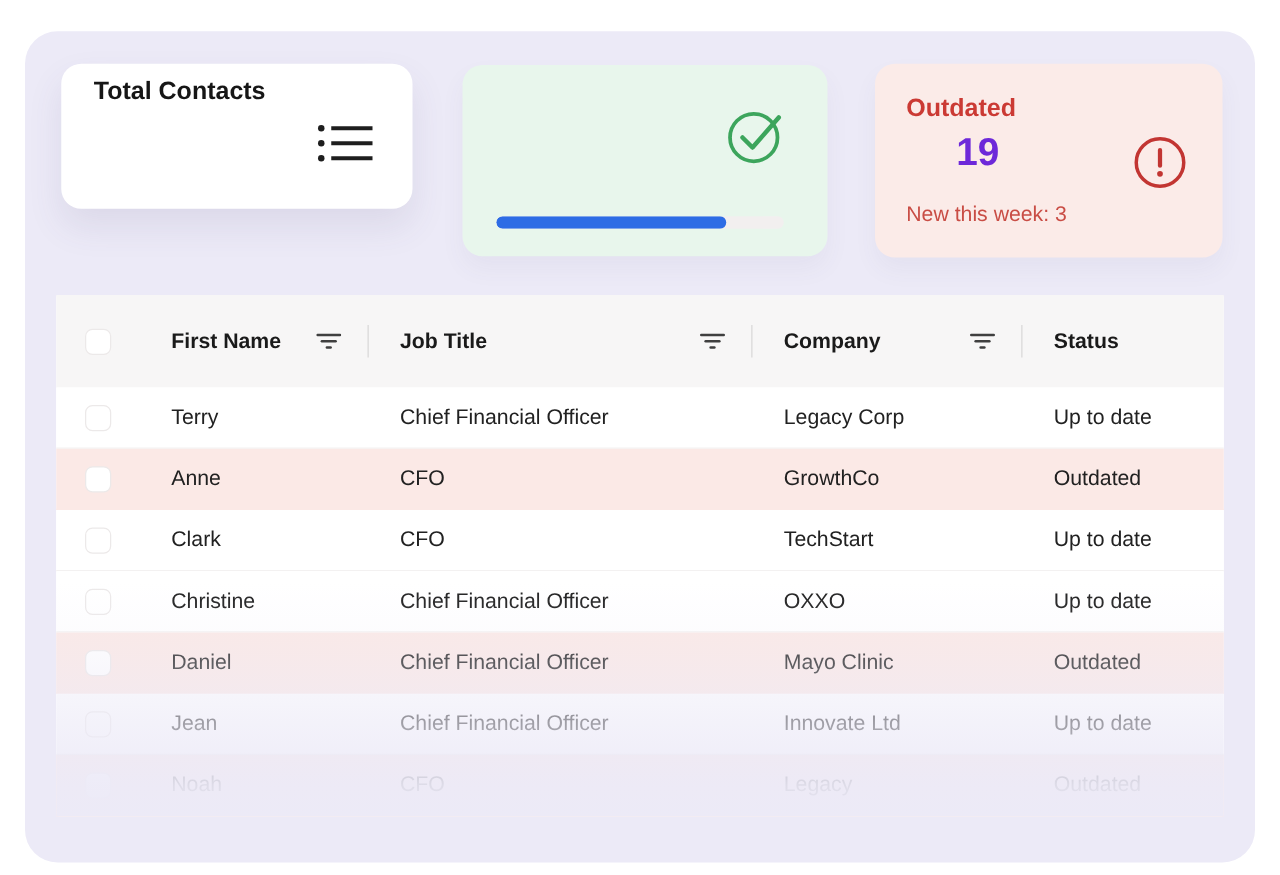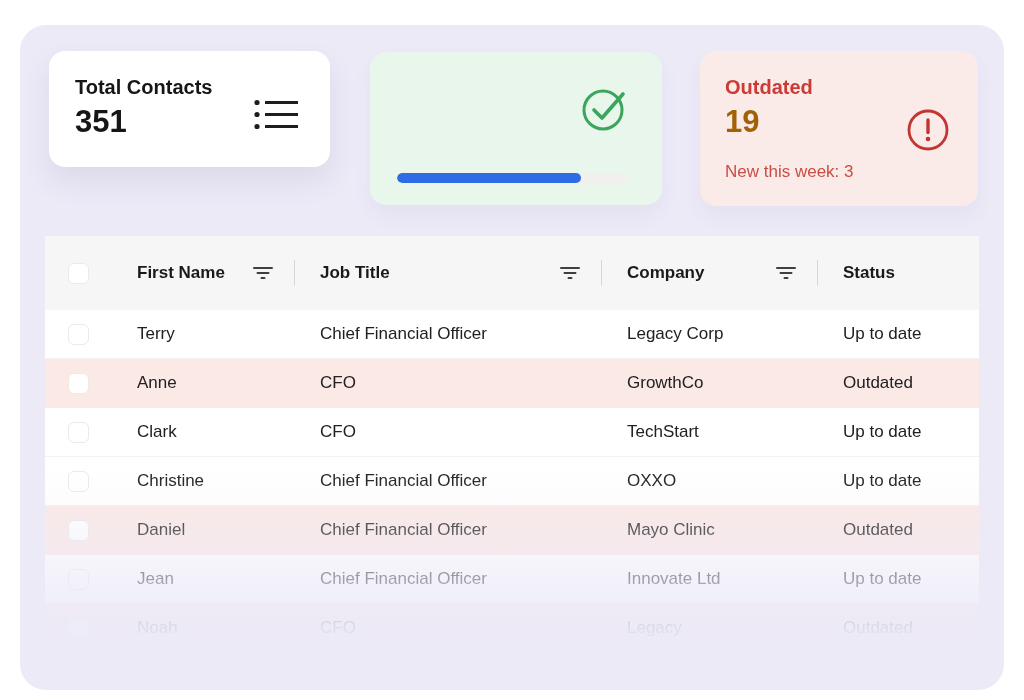--- a/index.html
+++ b/index.html
@@ -2,31 +2,31 @@
 <html><head>
 <meta charset="utf-8">
 <style>
   html,body{margin:0;padding:0;background:#ffffff;width:1024px;height:700px;overflow:hidden;
     font-family:"Liberation Sans", sans-serif;}
   .canvas{position:absolute;left:20px;top:25px;width:984px;height:665px;
     background:#ECEAF7;border-radius:26px;}
   
   .card{position:absolute;border-radius:16px;box-sizing:border-box;}
   .card-total{left:49px;top:51px;width:281px;height:116px;background:#ffffff;
-    box-shadow:0 14px 28px rgba(80,70,120,.10);padding:24px 26px;}
+    box-shadow:0 14px 28px rgba(80,70,120,.10);padding:10px 26px;}
   .card-monitored{left:370px;top:52px;width:292px;height:153px;background:#E8F6EC;
     box-shadow:0 10px 20px rgba(80,70,120,.05);padding:25px 27px;}
   .card-outdated{left:700px;top:51px;width:278px;height:155px;background:#FBEBE8;
     box-shadow:0 10px 20px rgba(80,70,120,.05);padding:24px 25px;}
   .card-label{font-size:20px;font-weight:600;color:#161616;line-height:1.25;}
   .card-value{font-size:31px;font-weight:700;color:#161616;line-height:1.3;margin-top:2px;}
   .card-monitored .card-label{color:#3BA55D;}
   .card-monitored .card-value{color:#26693D;}
   .card-outdated .card-label{color:#CB3A34;}
-  .card-outdated .card-value{color:#a16207;font-weight:800;}
+  .card-outdated .card-value{color:#6d28d9;font-weight:800;margin-left:40px;}
   .card-sub{font-size:17px;font-weight:500;color:#C94D45;margin-top:20px;}
   .icon-topright{position:absolute;}
   .list-icon{right:30px;top:48px;}
   .check-icon{right:31px;top:30px;}
   .alert-icon{right:28px;top:57px;}
   .progress-track{position:absolute;left:27px;right:35px;bottom:22px;height:10px;
     border-radius:6px;background:#F2EFEF;overflow:hidden;}
   .progress-fill{height:100%;border-radius:6px;background:#2D6CE5;}
   
   .table{position:absolute;left:45px;top:236px;width:934px;height:417px;background:#ffffff;
@@ -56,21 +56,20 @@
       rgba(236,234,247,0.93) 94%,
       #ECEAF7 100%);}
 </style>
 </head>
 <body>
 
 <div class="canvas"></div>
 
 <div class="card card-total">
   <div class="card-label">Total Contacts</div>
-  <div class="card-value">351</div>
   <span class="icon-topright list-icon">
     <svg width="46" height="31" viewBox="0 0 46 31">
       <g fill="#1E1E1E" stroke="#1E1E1E">
         <circle cx="3" cy="3.5" r="2.6" stroke="none"></circle>
           <line x1="11" y1="3.5" x2="44" y2="3.5" stroke-width="3.2"></line>
         <circle cx="3" cy="15.5" r="2.6" stroke="none"></circle>
           <line x1="11" y1="15.5" x2="44" y2="15.5" stroke-width="3.2"></line>
         <circle cx="3" cy="27.5" r="2.6" stroke="none"></circle>
           <line x1="11" y1="27.5" x2="44" y2="27.5" stroke-width="3.2"></line>
       </g>

